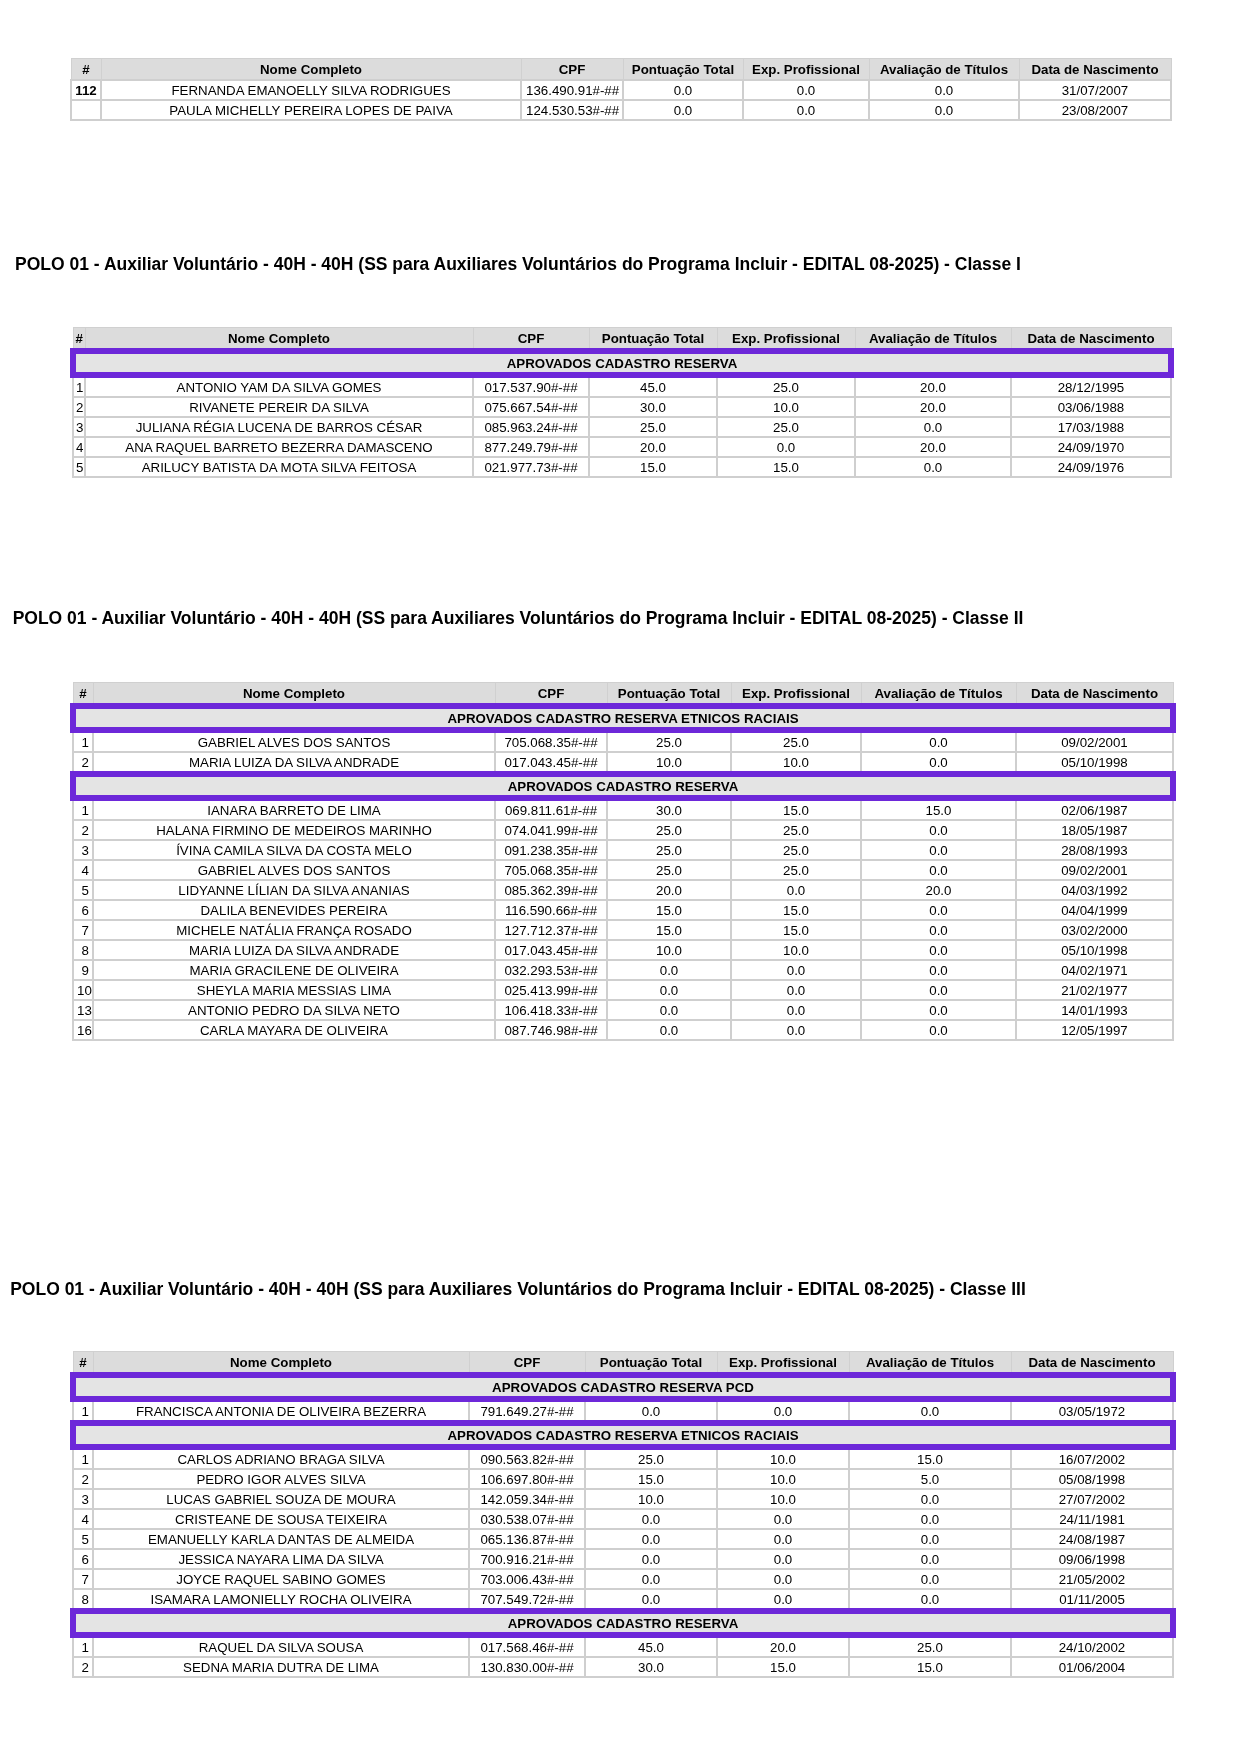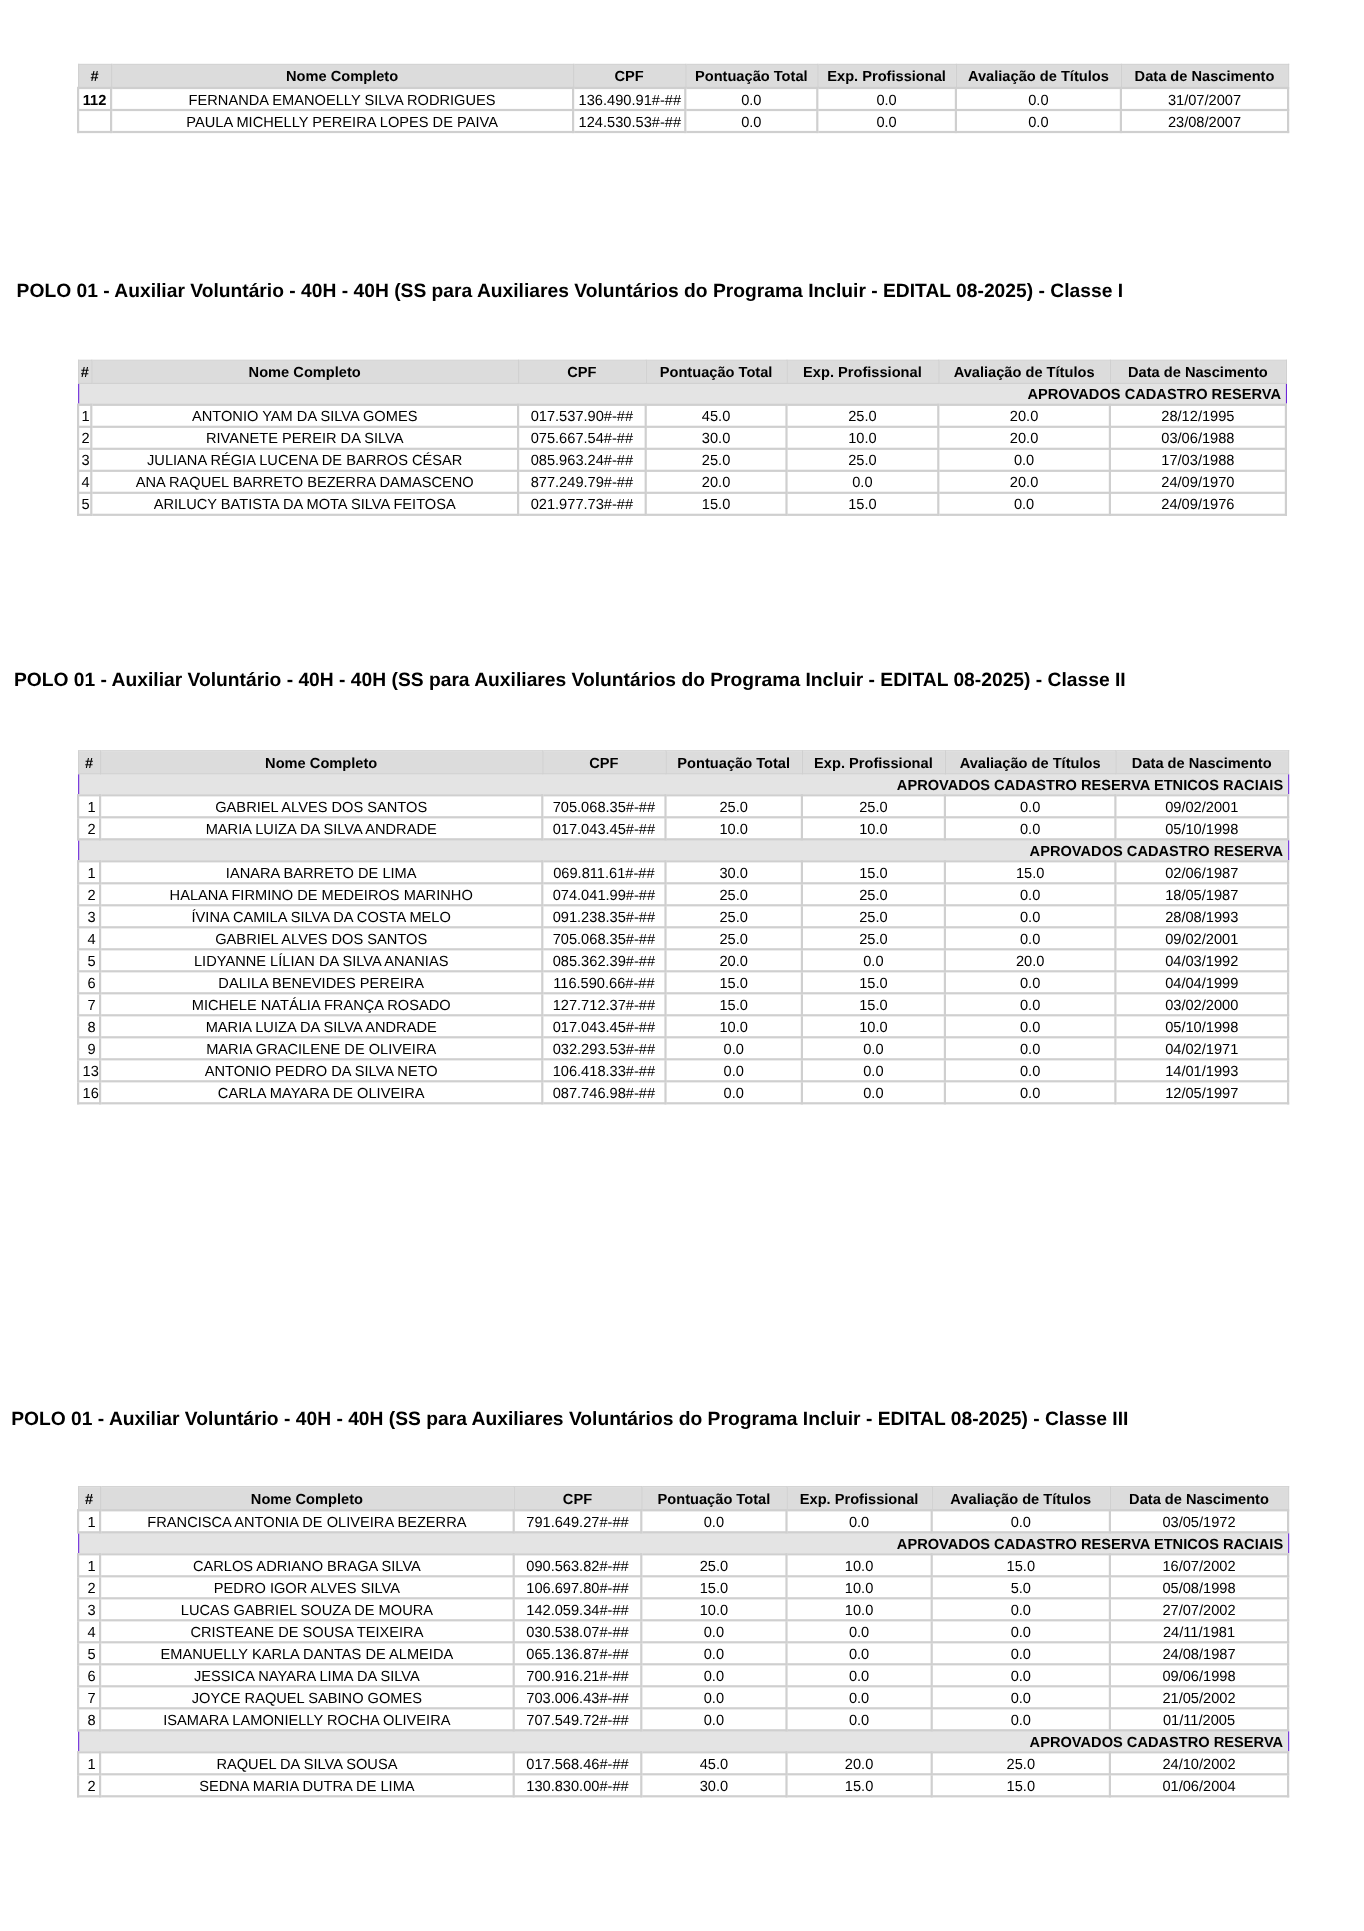--- a/index.html
+++ b/index.html
@@ -4,21 +4,21 @@
 <style>
   html, body { margin:0; padding:0; background:#ffffff; }
   body { width:1240px; height:1755px; position:relative; font-family:"Liberation Sans", sans-serif; color:#000; }
   .title { position:absolute; left:0; width:1036px; text-align:center; font-weight:bold; font-size:17.5px; letter-spacing:0; }
   table { position:absolute; border-collapse:collapse; font-size:13.3px; table-layout:fixed; }
   th { background:#dcdcdc; font-weight:bold; height:20px; padding:0 2px; border:1px solid #d0d0d0; text-align:center; white-space:nowrap; }
   td { border:2px solid #cfcfcf; height:18px; padding:0 4px; white-space:nowrap; overflow:hidden; }
   td.num { text-align:right; padding:0 3px; }
   td.name { text-align:center; }
   td.c { text-align:center; }
-  tr.group td { background:#e4e4e4; font-weight:bold; text-align:right; border:1px solid #6d28d9; }
+  tr.group td { background:#e4e4e4; font-weight:bold; text-align:center; border:6px solid #6d28d9; }
 </style>
 </head>
 <body>
 
 <table class="t0" style="left:70px; top:58px; width:1100px;">
   <colgroup>
       <col style="width:30px">
       <col style="width:420px">
       <col style="width:102px">
       <col style="width:120px">
@@ -255,20 +255,29 @@
       <tr>
         <td class="num">9</td>
         <td class="name">MARIA GRACILENE DE OLIVEIRA</td>
         <td class="c">032.293.53#-##</td>
         <td class="c">0.0</td>
         <td class="c">0.0</td>
         <td class="c">0.0</td>
         <td class="c">04/02/1971</td>
       </tr>
       <tr>
+        <td class="num">10</td>
+        <td class="name">SHEYLA MARIA MESSIAS LIMA</td>
+        <td class="c">025.413.99#-##</td>
+        <td class="c">0.0</td>
+        <td class="c">0.0</td>
+        <td class="c">0.0</td>
+        <td class="c">21/02/1977</td>
+      </tr>
+      <tr>
         <td class="num">13</td>
         <td class="name">ANTONIO PEDRO DA SILVA NETO</td>
         <td class="c">106.418.33#-##</td>
         <td class="c">0.0</td>
         <td class="c">0.0</td>
         <td class="c">0.0</td>
         <td class="c">14/01/1993</td>
       </tr>
       <tr>
         <td class="num">16</td>
@@ -298,20 +307,23 @@
     <th>#</th>
     <th>Nome Completo</th>
     <th>CPF</th>
     <th>Pontuação Total</th>
     <th>Exp. Profissional</th>
     <th>Avaliação de Títulos</th>
     <th>Data de Nascimento</th>
   </tr>
     </thead>
   <tbody class="sec">
+      <tr class="group">
+        <td colspan="7">APROVADOS CADASTRO RESERVA PCD</td>
+      </tr>
       <tr>
         <td class="num">1</td>
         <td class="name">FRANCISCA ANTONIA DE OLIVEIRA BEZERRA</td>
         <td class="c">791.649.27#-##</td>
         <td class="c">0.0</td>
         <td class="c">0.0</td>
         <td class="c">0.0</td>
         <td class="c">03/05/1972</td>
       </tr>
       <tr class="group">

